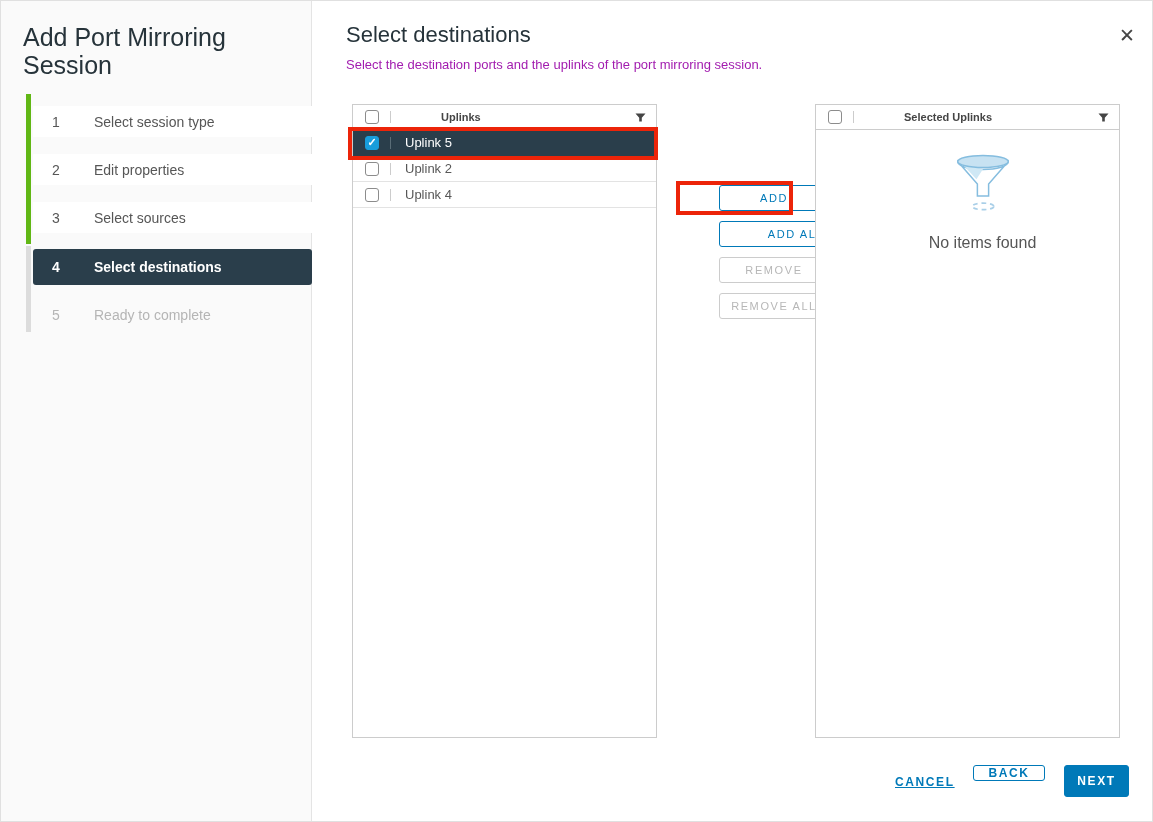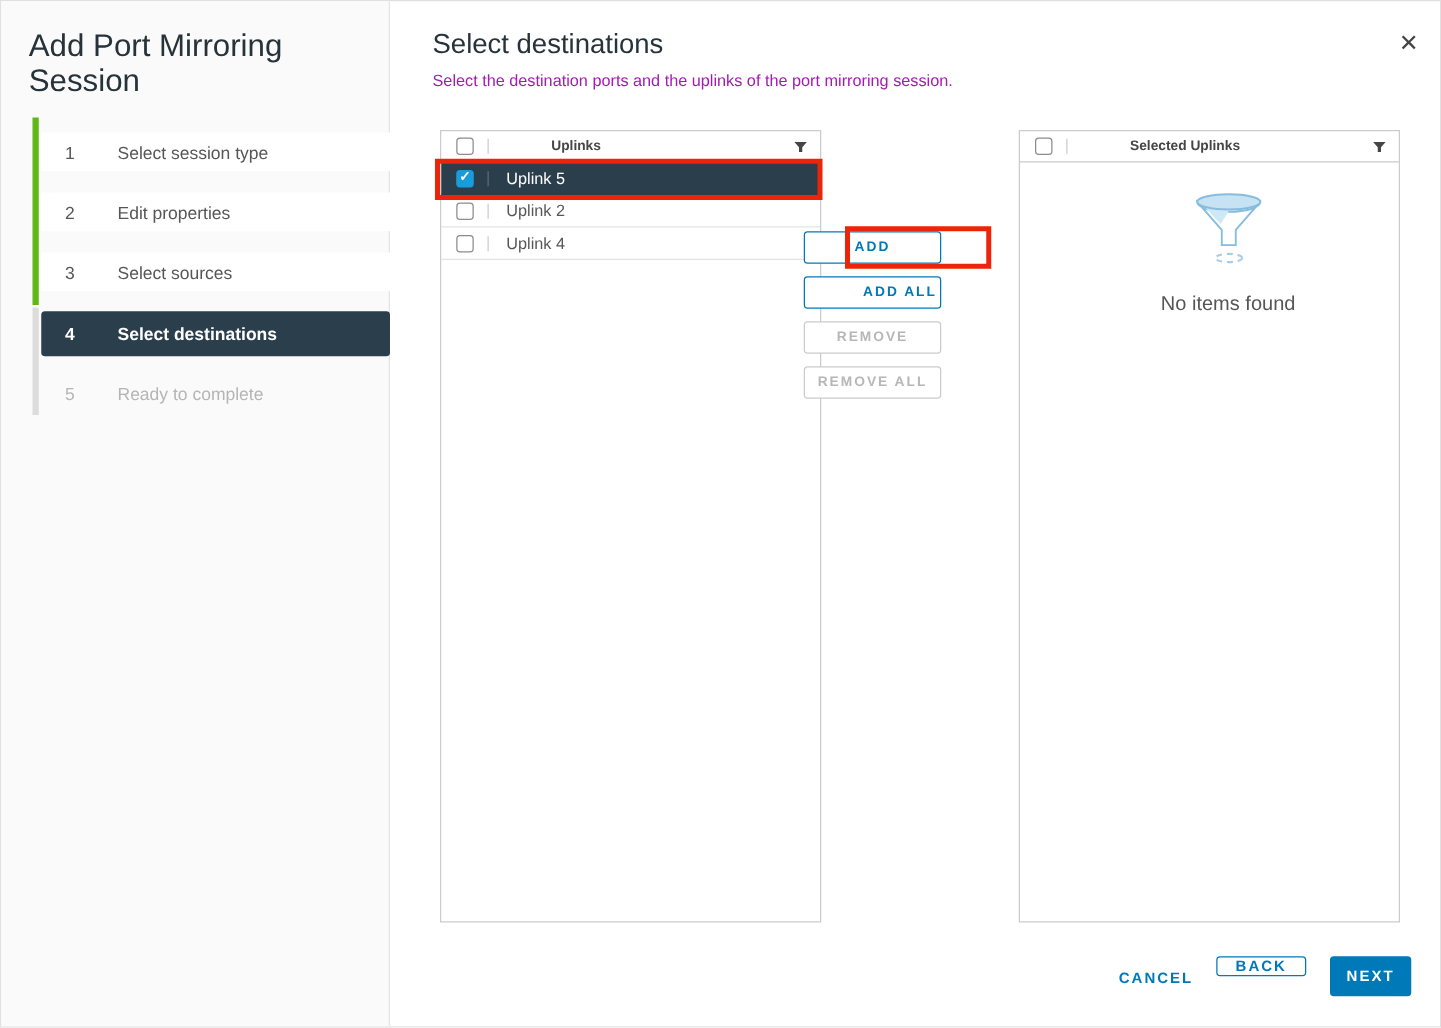--- a/index.html
+++ b/index.html
@@ -71,40 +71,40 @@
   .trow .rlabel { margin-left:14px; }
   .trow.selected { background:#2a3e4b; color:#ffffff; border-bottom-color:#2a3e4b; }
   .trow.selected .colsep { background:#5a6d77; }
 
   
   .empty-state { position:absolute; left:809px; top:151px; width:345px; text-align:center; pointer-events:none; }
   .empty-text { margin-top:16px; font-size:16px; color:#565656; }
 
   
   .xfer {
-    position:absolute; left:642px; width:110px; height:26px;
+    position:absolute; left:718px; width:110px; height:26px;
     background:#ffffff; border:1px solid #0079b8; border-radius:3px;
-    color:#0079b8; font-size:11px; font-weight:700; letter-spacing:1.6px;
+    color:#0079b8; font-size:11px; font-weight:400; letter-spacing:1.6px;
     font-family:inherit; cursor:pointer;
     display:flex; align-items:center; justify-content:center;
   }
   .xfer.add { top:184px; } .xfer.add-all { top:220px;padding-left:44px; }
   .xfer.remove { top:256px; } .xfer.remove-all { top:292px; }
   .xfer.disabled { color:#b7b7b7; border-color:#cccccc; cursor:default; }
 
   
   .ann { position:absolute; border:4px solid #ec2409; pointer-events:none; z-index:6; }
   .ann-row { left:347px; top:126px; width:310px; height:33px; }
   .ann-add { left:675px; top:180px; width:117px; height:34px; }
 
   
   .btn-cancel {
     position:absolute; left:886px; top:766px; height:29px; padding:0 8px;
     background:none; border:none; color:#0079b8;
-    font-size:12px; font-weight:700; letter-spacing:1.6px; font-family:inherit; cursor:pointer;
+    font-size:12px; font-weight:700; letter-spacing:1.6px; font-family:inherit; cursor:pointer;text-decoration:underline;
   }
   .btn-back {
     position:absolute; left:972px; top:764px; width:72px; height:16px;
     background:#ffffff; border:1px solid #0079b8; border-radius:3px; color:#0079b8;
     font-size:12px; font-weight:700; letter-spacing:1.6px; font-family:inherit; cursor:pointer;
   }
   .btn-next {
     position:absolute; left:1063px; top:764px; width:65px; height:32px;
     background:#0079b8; border:1px solid #0079b8; border-radius:3px; color:#ffffff;
     font-size:12px; font-weight:700; letter-spacing:1.6px; font-family:inherit; cursor:pointer;

